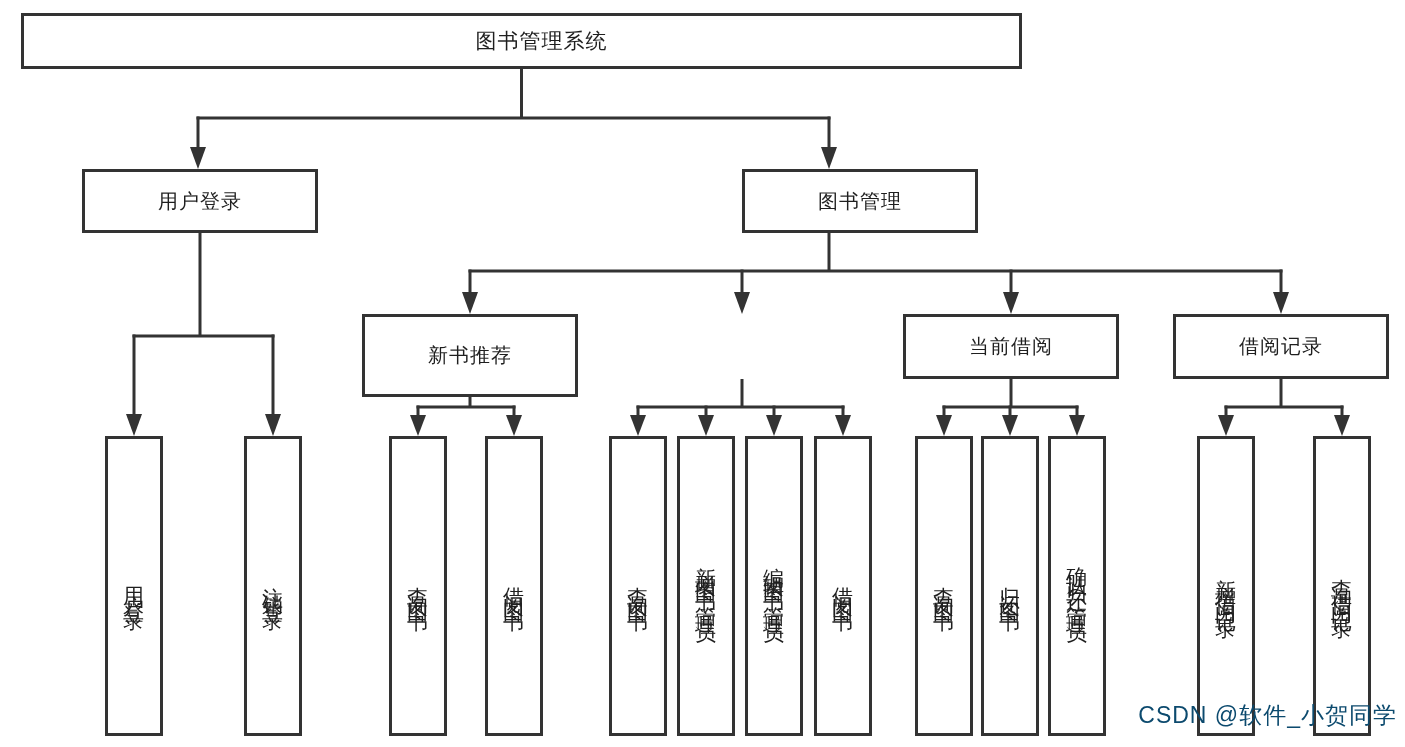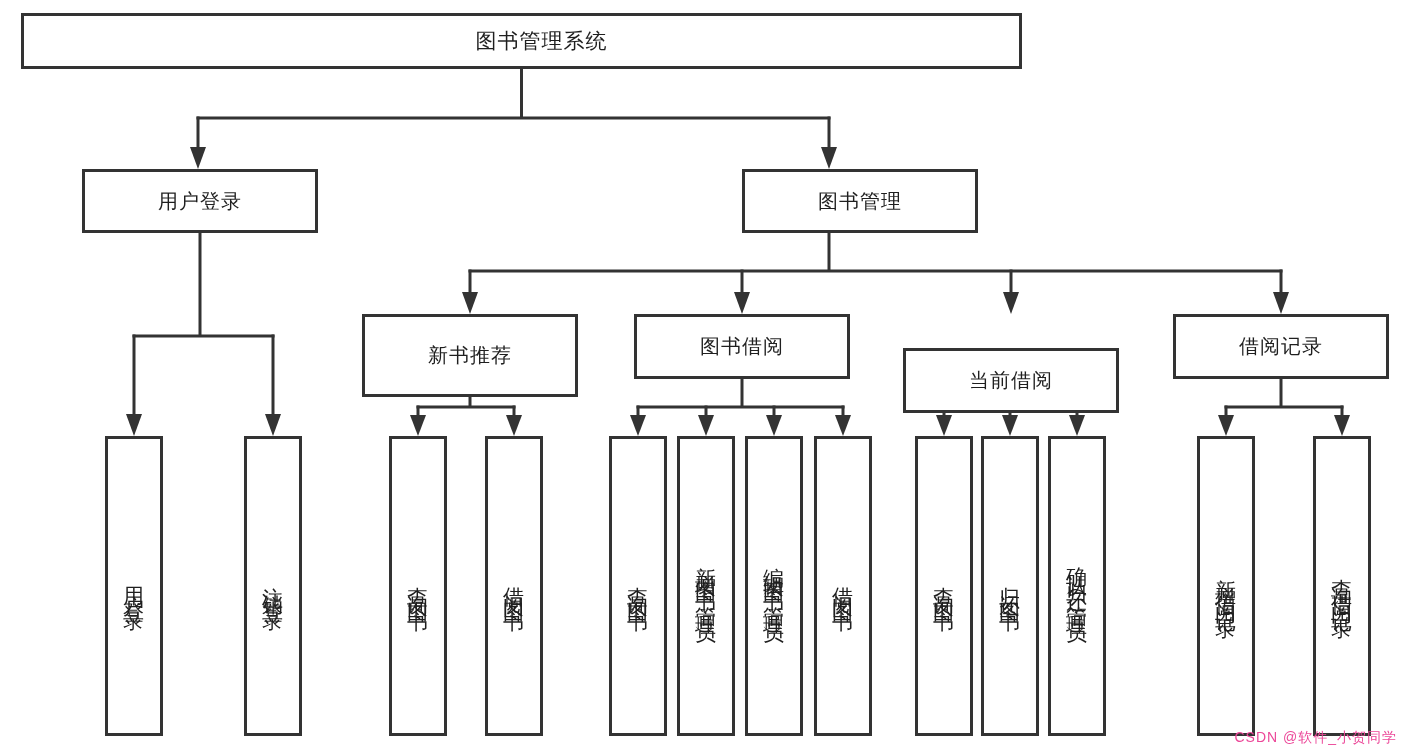--- a/index.html
+++ b/index.html
@@ -53,23 +53,23 @@
     writing-mode: vertical-rl;
     text-orientation: mixed;
     font-size: 21px;
     letter-spacing: 8px;
     line-height: 1;
     white-space: nowrap;
   }
   #watermark {
     position: absolute;
     right: 8px;
-    bottom: 0;
-    font-size: 14px;
-    color: #ec4899;
+    bottom: 16px;
+    font-size: 23px;
+    color: #0c4a6e;
     letter-spacing: 1px;
   }
   line.c { stroke: #333333; stroke-width: 3; }
   polygon.a { fill: #333333; }
 </style>
 </head>
 <body>
 
 <div id="canvas">
 
@@ -134,22 +134,21 @@
     <line class="c" x1="1342" y1="405.5" x2="1342" y2="418"></line>
     <polygon class="a" points="1334,415 1350,415 1342,436"></polygon>
   </svg>
 
   <div class="node title" style="left:21px; top:13px; width:1001px; height:56px;">图书管理系统</div>
 
   <div class="node" style="left:82px; top:169px; width:236px; height:64px;">用户登录</div>
   <div class="node" style="left:742px; top:169px; width:236px; height:64px;">图书管理</div>
 
   <div class="node" style="left:362px; top:314px; width:216px; height:83px;">新书推荐</div>
-  <div class="node" style="left:634px; top:314px; width:216px; height:65px;">图书借阅</div>
-  <div class="node" style="left:903px; top:314px; width:216px; height:65px;margin-top:34px;">当前借阅</div>
+  <div class="node" style="left:903px; top:314px; width:216px; height:65px;">当前借阅</div>
   <div class="node" style="left:1173px; top:314px; width:216px; height:65px;">借阅记录</div>
 
   <div class="leaf" style="left:105px; top:436px; width:58px; height:300px;">
     <span>用户登录</span>
   </div>
   <div class="leaf" style="left:244px; top:436px; width:58px; height:300px;">
     <span>注销登录</span>
   </div>
 
   <div class="leaf" style="left:389px; top:436px; width:58px; height:300px;">

